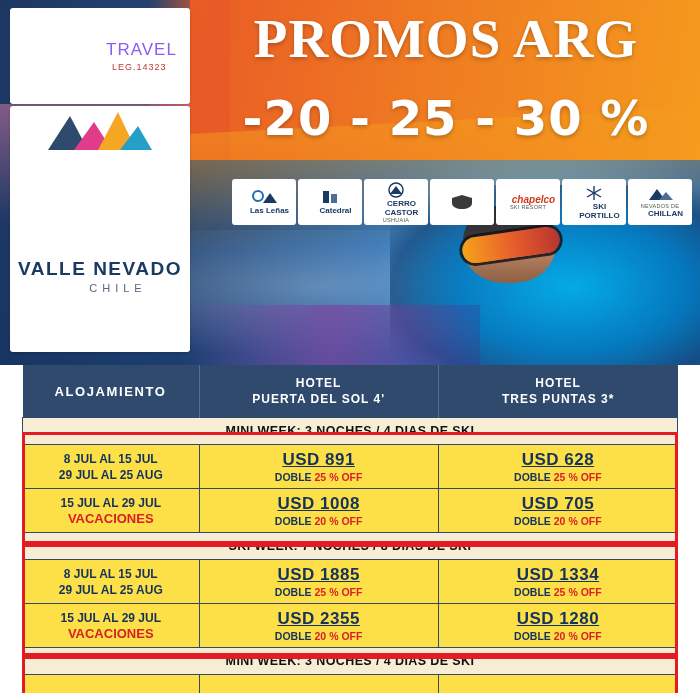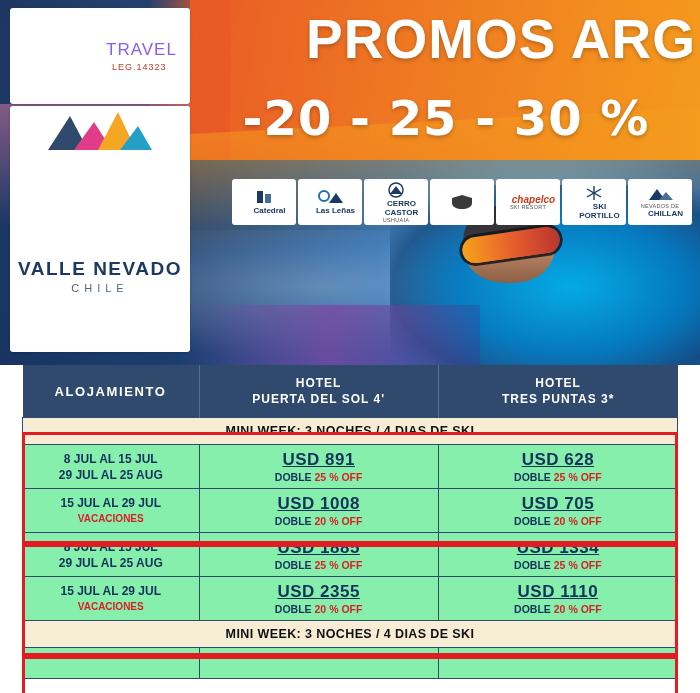--- a/index.html
+++ b/index.html
@@ -55,23 +55,23 @@
   }
   .hero-purple{
     position:absolute;left:180px;bottom:0;width:300px;height:60px;
     background:linear-gradient(90deg,rgba(125,70,160,.0),rgba(125,70,160,.75),rgba(60,50,140,.3));
   }
 
   
   .promo-title{
     position:absolute;left:196px;top:8px;width:500px;
     color:#ffffff;font-weight:bold;letter-spacing:1px;
-    font-size:55px;line-height:62px;text-align:right;
+    font-size:55px;line-height:62px;text-align:center;
     text-shadow:0 2px 4px rgba(0,0,0,.25);
-    font-family:Liberation Sans, sans-serif;
+    font-family:Liberation Serif, serif;
   }
   .promo-sub{
     position:absolute;left:196px;top:88px;width:500px;
     color:#ffffff;font-weight:bold;letter-spacing:1px;
     font-size:48px;line-height:60px;text-align:center;
     text-shadow:0 2px 4px rgba(0,0,0,.25);
     font-family:"DejaVu Sans", sans-serif;
   }
 
   
@@ -93,21 +93,21 @@
   .card-bottom{
     position:absolute;left:10px;top:106px;width:180px;height:246px;background:#fff;border-radius:3px;
     box-shadow:0 1px 3px rgba(0,0,0,.18);
   }
   .vn-mtn{position:absolute;left:48px;top:106px;width:104px;height:44px;}
   .vn-name{
     position:absolute;left:10px;top:258px;width:180px;text-align:center;
     color:#1b3a63;font-size:19px;font-weight:bold;letter-spacing:1.5px;
   }
   .vn-sub{
-    position:absolute;left:10px;top:282px;width:180px;text-align:center;
+    position:absolute;left:28px;top:282px;width:180px;text-align:center;
     color:#55677d;font-size:11px;letter-spacing:5px;
   }
   .pink-wash{
     position:absolute;left:0;top:104px;width:190px;height:120px;
     background:linear-gradient(180deg,rgba(214,120,160,.55),rgba(214,120,160,0));
     pointer-events:none;
   }
 
   
   .logos{position:absolute;left:232px;top:178px;width:460px;height:48px;display:flex;align-items:center;justify-content:space-between;}
@@ -128,26 +128,26 @@
   .hdr td:last-child{border-right:none;}
   .hdr .aloj{font-size:13px;letter-spacing:1.6px;}
   .hdr .h1{line-height:16px;}
 
   .band td{
     background:#f7edd5;color:#111;font-weight:bold;text-align:center;
     font-size:12.5px;letter-spacing:.4px;padding:6px 15px;
     border:1px solid #2f4a6d;
   }
   .row td{
-    background:#86efac;border:1px solid #2f4a6d;padding:5px 12px;vertical-align:middle;
+    background:#fde047;border:1px solid #2f4a6d;padding:5px 12px;vertical-align:middle;
   }
   .dates{
     text-align:center;color:#14325c;font-weight:bold;font-size:12px;line-height:16px;width:168px;
   }
-  .dates .vac{color:#d81f26;font-size:10px;}
+  .dates .vac{color:#d81f26;font-size:13px;}
   .price{text-align:center;}
   .price .usd{color:#14325c;font-weight:bold;font-size:17px;letter-spacing:.5px;text-decoration:underline;}
   .price .off{font-size:10.5px;font-weight:bold;color:#14325c;margin-top:1px;}
   .price .off .pct{color:#d81f26;}
 
   .redblock{position:absolute;border:3px solid #e31b23;pointer-events:none;}
   #rb1{left:22px;top:432px;width:650px;height:106px;}
   #rb2{left:22px;top:544px;width:650px;height:106px;}
   #rb3{left:22px;top:656px;width:650px;height:37px;}
 </style>
@@ -182,31 +182,31 @@
     <polygon points="26,44 46,16 64,44" fill="#e03c8a"></polygon>
     <polygon points="50,44 70,6 88,44" fill="#f5a623"></polygon>
     <polygon points="72,44 90,20 104,44" fill="#24a0c8"></polygon>
   </svg>
   <div class="vn-name">VALLE NEVADO</div>
   <div class="vn-sub">CHILE</div>
 
   <div class="logos">
     <div class="logo">
       <svg class="mark" viewBox="0 0 26 16">
+          <circle cx="7" cy="7" r="5" fill="none" stroke="#1f6fb2" stroke-width="2"></circle>
+          <polygon points="12,14 19,4 26,14" fill="#1b3a63"></polygon>
+        </svg>
+      <div class="l-t">Las Leñas</div>
+    </div>
+    <div class="logo">
+      <svg class="mark" viewBox="0 0 26 16">
           <rect x="6" y="2" width="6" height="12" fill="#1b3a63"></rect>
           <rect x="14" y="5" width="6" height="9" fill="#4a6e96"></rect>
         </svg>
       <div class="l-t">Catedral</div>
-    </div>
-    <div class="logo">
-      <svg class="mark" viewBox="0 0 26 16">
-          <circle cx="7" cy="7" r="5" fill="none" stroke="#1f6fb2" stroke-width="2"></circle>
-          <polygon points="12,14 19,4 26,14" fill="#1b3a63"></polygon>
-        </svg>
-      <div class="l-t">Las Leñas</div>
     </div>
     <div class="logo">
       <svg class="mark" viewBox="0 0 26 16">
           <circle cx="13" cy="8" r="7" fill="none" stroke="#1b3a63" stroke-width="1.5"></circle>
           <polygon points="7,12 13,4 19,12" fill="#1b3a63"></polygon>
         </svg>
       <div class="l-t">CERRO CASTOR</div>
       <div class="l-s">USHUAIA</div>
     </div>
     <div class="logo">
@@ -279,20 +279,23 @@
         <td class="price">
           <div class="usd">USD 1008</div>
           <div class="off"><span>DOBLE</span> <span class="pct">20 % OFF</span></div>
         </td>
         <td class="price">
           <div class="usd">USD 705</div>
           <div class="off"><span>DOBLE</span> <span class="pct">20 % OFF</span></div>
         </td>
       </tr>
 
+      <tr class="band">
+        <td colspan="3">SKI WEEK: 7 NOCHES / 8 DIAS DE SKI</td>
+      </tr>
       <tr class="row">
         <td class="dates">
           <div>8 JUL AL 15 JUL</div>
           <div>29 JUL AL 25 AUG</div>
         </td>
         <td class="price">
           <div class="usd">USD 1885</div>
           <div class="off"><span>DOBLE</span> <span class="pct">25 % OFF</span></div>
         </td>
         <td class="price">
@@ -303,21 +306,21 @@
       <tr class="row">
         <td class="dates">
           <div>15 JUL AL 29 JUL</div>
           <div class="vac">VACACIONES</div>
         </td>
         <td class="price">
           <div class="usd">USD 2355</div>
           <div class="off"><span>DOBLE</span> <span class="pct">20 % OFF</span></div>
         </td>
         <td class="price">
-          <div class="usd">USD 1110</div>
+          <div class="usd">USD 1280</div>
           <div class="off"><span>DOBLE</span> <span class="pct">20 % OFF</span></div>
         </td>
       </tr>
 
       <tr class="band">
         <td colspan="3">MINI WEEK:  3 NOCHES / 4 DIAS DE SKI</td>
       </tr>
       <tr class="row">
         <td class="dates" style="height:20px;"></td>
         <td class="price"></td>

